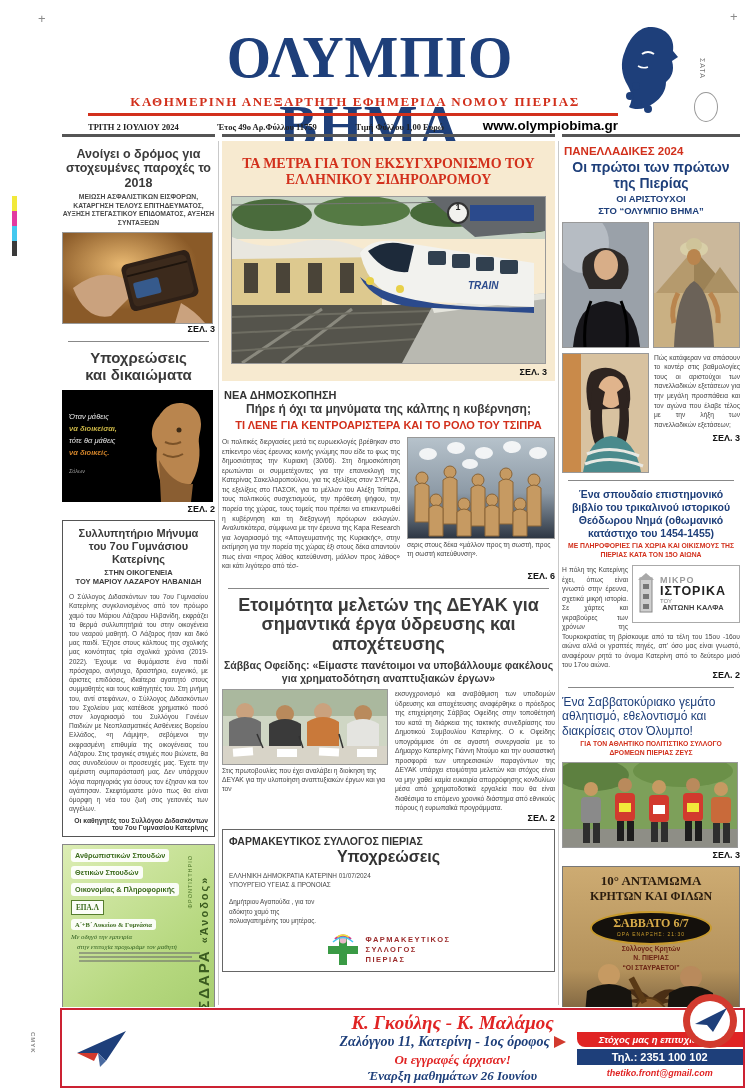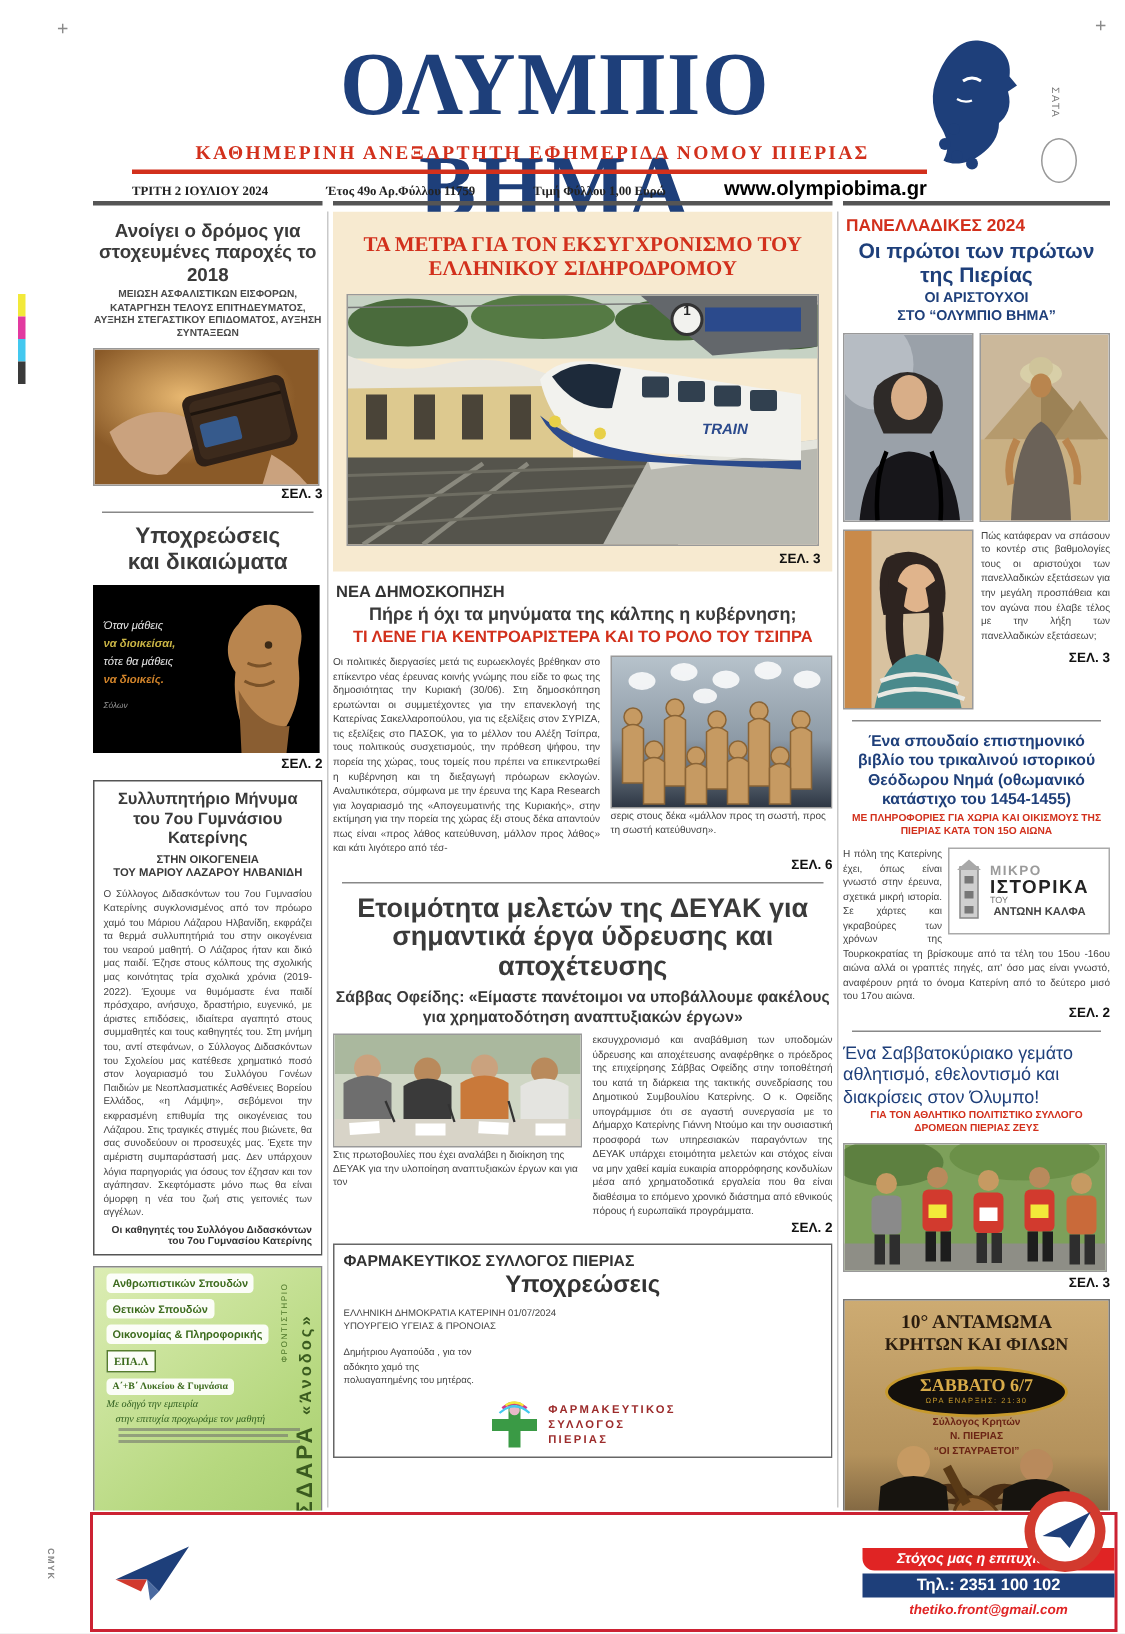--- a/index.html
+++ b/index.html
@@ -629,20 +629,29 @@
   </div>
 
   <div class="bottomad">
     <div style="display:flex;align-items:center;gap:6px;padding-left:14px;width:255px;">
       <svg width="52" height="42" viewBox="0 0 52 42">
         <polygon points="1,26 50,4 30,34 22,26" fill="#1e3f7a"></polygon>
         <polygon points="22,26 30,34 24,40" fill="#4a6aa0"></polygon>
         <polygon points="1,26 22,26 18,34" fill="#d23a2e"></polygon>
       </svg>
     </div>
+    <div style="width:250px;">
+      <div class="ba-names">Κ. Γκούλης - Κ. Μαλάμος</div>
+      <div style="display:flex;align-items:center;justify-content:center;gap:4px;">
+        <span class="ba-addr">Ζαλόγγου 11, Κατερίνη - 1ος όροφος</span>
+        <span style="width:0;height:0;border-top:6px solid transparent;border-bottom:6px solid transparent;border-left:12px solid #d23a2e;display:inline-block;"></span>
+      </div>
+      <div class="ba-enroll">Οι εγγραφές άρχισαν!</div>
+      <div class="ba-start">Έναρξη μαθημάτων 26 Ιουνίου</div>
+    </div>
     <div class="ba-right">
       <div class="abs" style="right:6px;top:-16px;width:54px;height:54px;background:#d23a2e;border-radius:50%;">
         <svg width="54" height="54" viewBox="0 0 54 54">
           <circle cx="27" cy="27" r="20" fill="#fff"></circle>
           <polygon points="12,30 44,14 30,38 24,31" fill="#1e3f7a"></polygon>
         </svg>
       </div>
       <div class="ba-slogan">Στόχος μας η επιτυχία σας!</div>
       <div class="ba-phone">Τηλ.: 2351 100 102</div>
       <div class="ba-email">thetiko.front@gmail.com</div>

